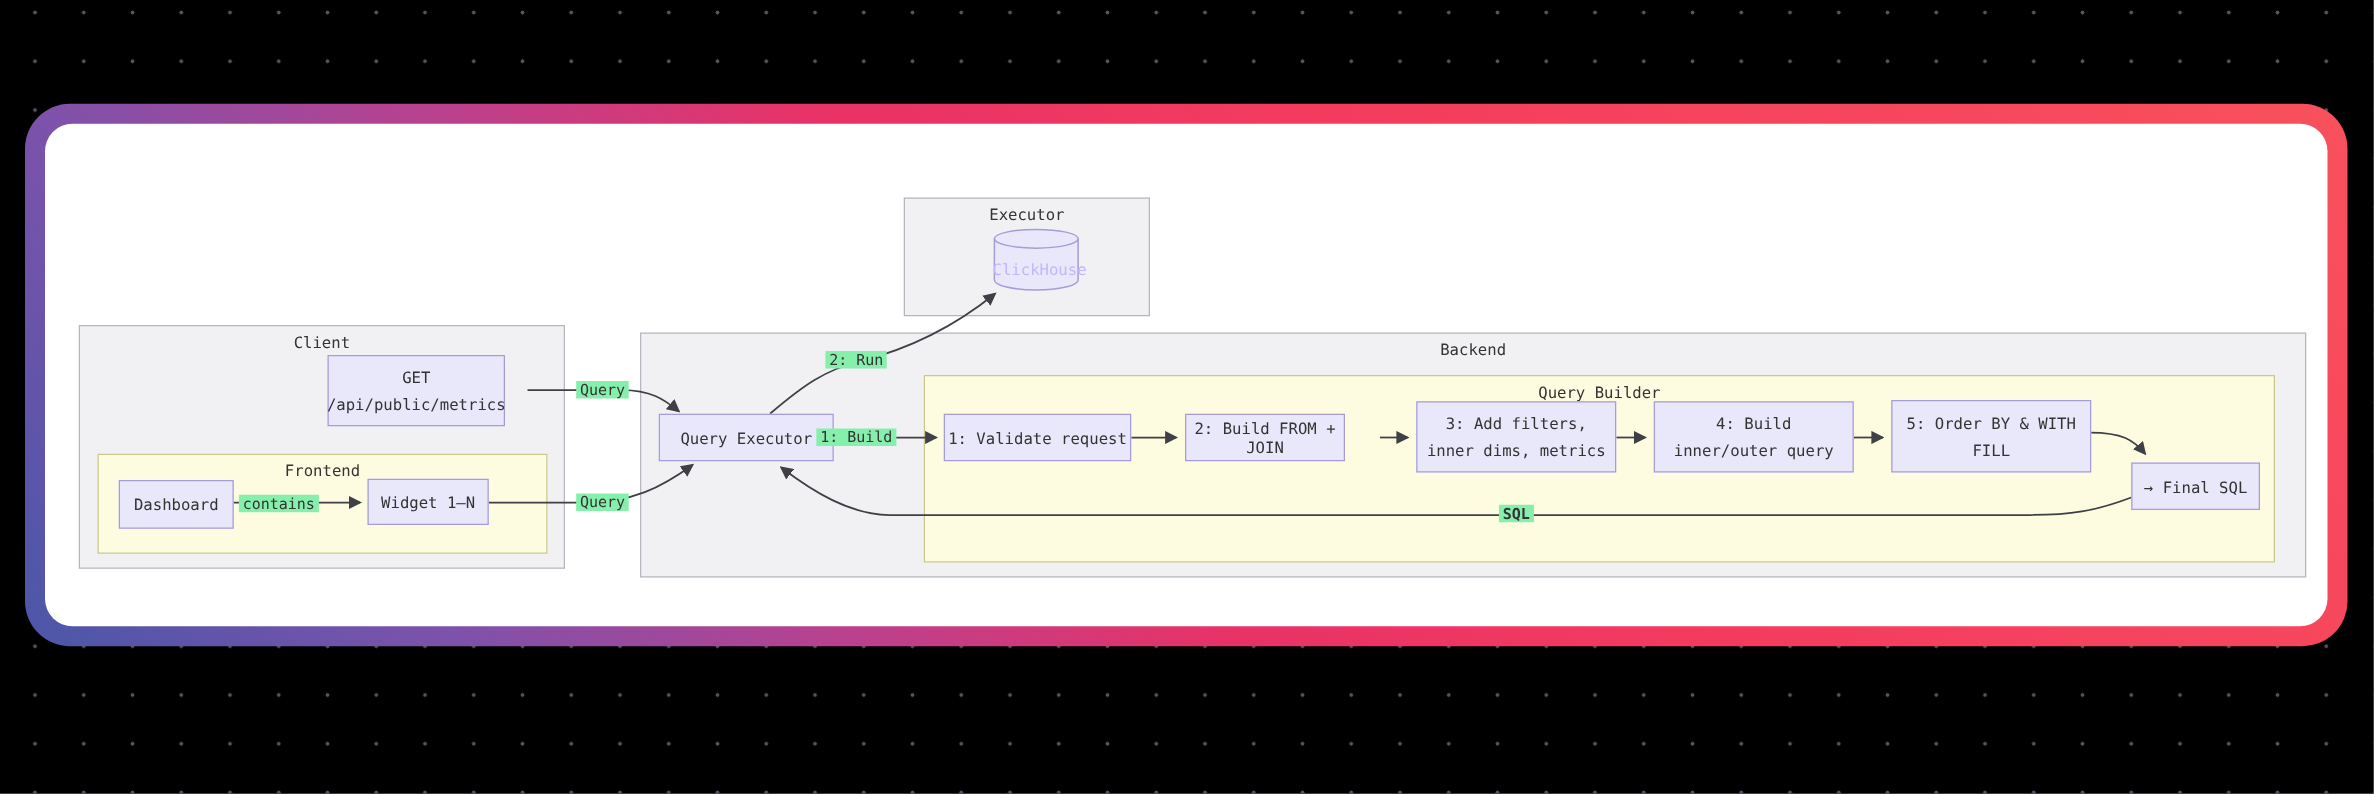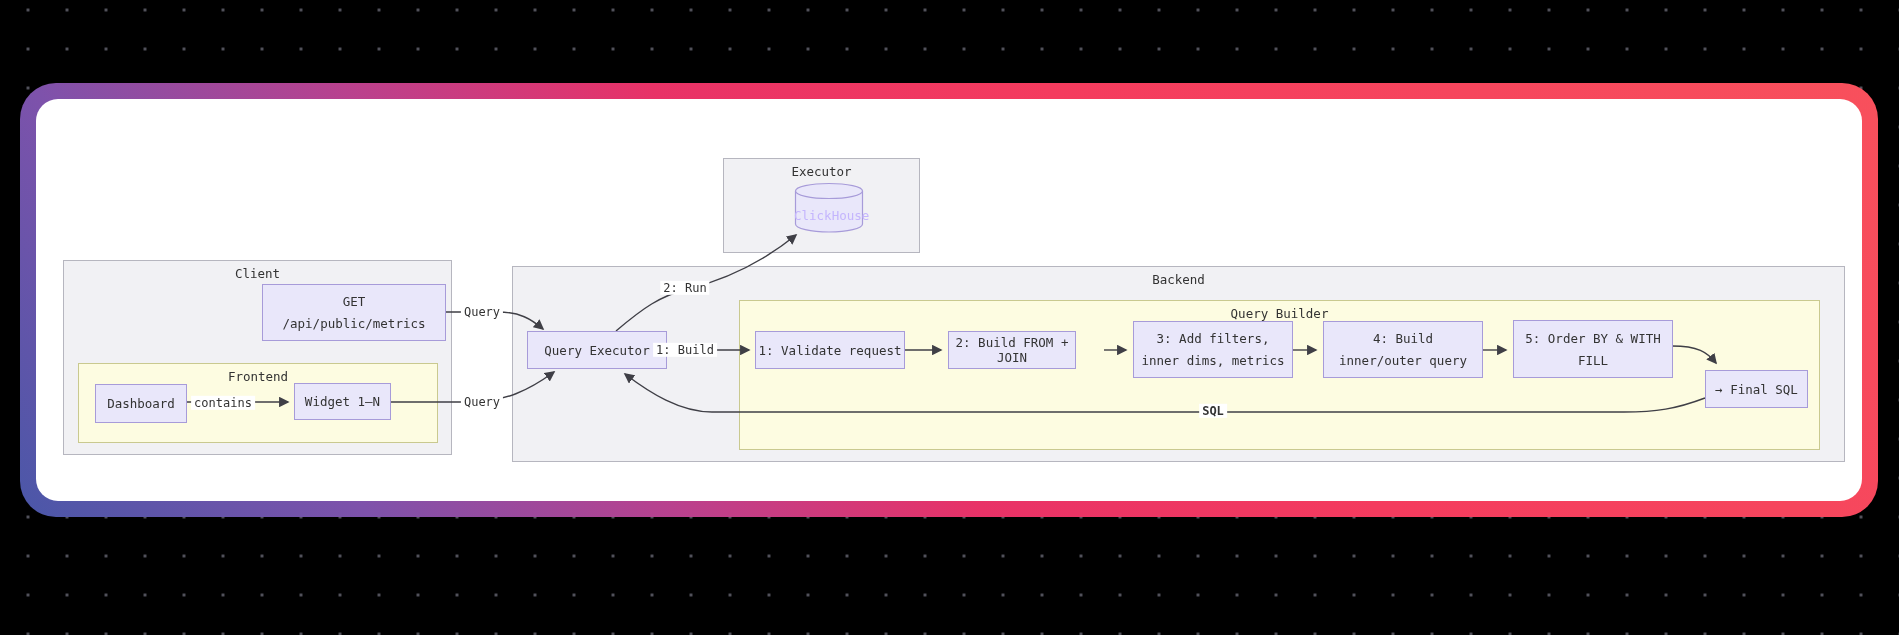--- a/index.html
+++ b/index.html
@@ -32,21 +32,21 @@
     position:absolute;box-sizing:border-box;
     background:#e9e7fa;border:1px solid #a79bd9;
     display:flex;flex-direction:column;align-items:center;justify-content:center;
     text-align:center;gap:7px;font-size:12.5px;color:#333;
   }
   .edges{position:absolute;left:0;top:0;z-index:2;pointer-events:none;}
   .cluster{z-index:1;}
   .node{z-index:3;}
   .edge-label{
     position:absolute;z-index:4;transform:translate(-50%,-50%);
-    background:#ffffff;padding:0 3px;font-size:12px;color:#333;white-space:nowrap;
+    background:#86efac;padding:0 3px;font-size:12px;color:#333;white-space:nowrap;
   }
   .cyl-node{
     position:absolute;z-index:3;display:flex;align-items:center;justify-content:center;
   }
   .cyl-node .cyl-label{
     position:absolute;top:26px;left:0;width:100%;text-align:center;font-size:12.5px;color:#c4b5fd;
   }
 </style>
 </head>
 <body>
@@ -99,21 +99,21 @@
   </svg>
 
   <div class="cyl-node" style="left:794px;top:182px;width:70px;height:51px;">
     <svg width="70" height="51">
       <path d="M1.5,9 L1.5,42 A33.5,8 0 0 0 68.5,42 L68.5,9" fill="#e9e7fa" stroke="#a79bd9" stroke-width="1.2"></path>
       <ellipse cx="35" cy="9" rx="33.5" ry="7.5" fill="#e9e7fa" stroke="#a79bd9" stroke-width="1.2"></ellipse>
     </svg>
     <span class="cyl-label">ClickHouse</span>
   </div>
 
-  <div class="node" style="left:262px;top:284px;width:184px;height:57px;">
+  <div class="node" style="left:262px;top:284px;width:142px;height:57px;">
     <span>GET</span>
     <span>/api/public/metrics</span>
   </div>
 
   <div class="node" style="left:95px;top:384px;width:92px;height:39px;">
     <span>Dashboard</span>
   </div>
 
   <div class="node" style="left:294px;top:383px;width:97px;height:37px;">
     <span>Widget 1–N</span>

